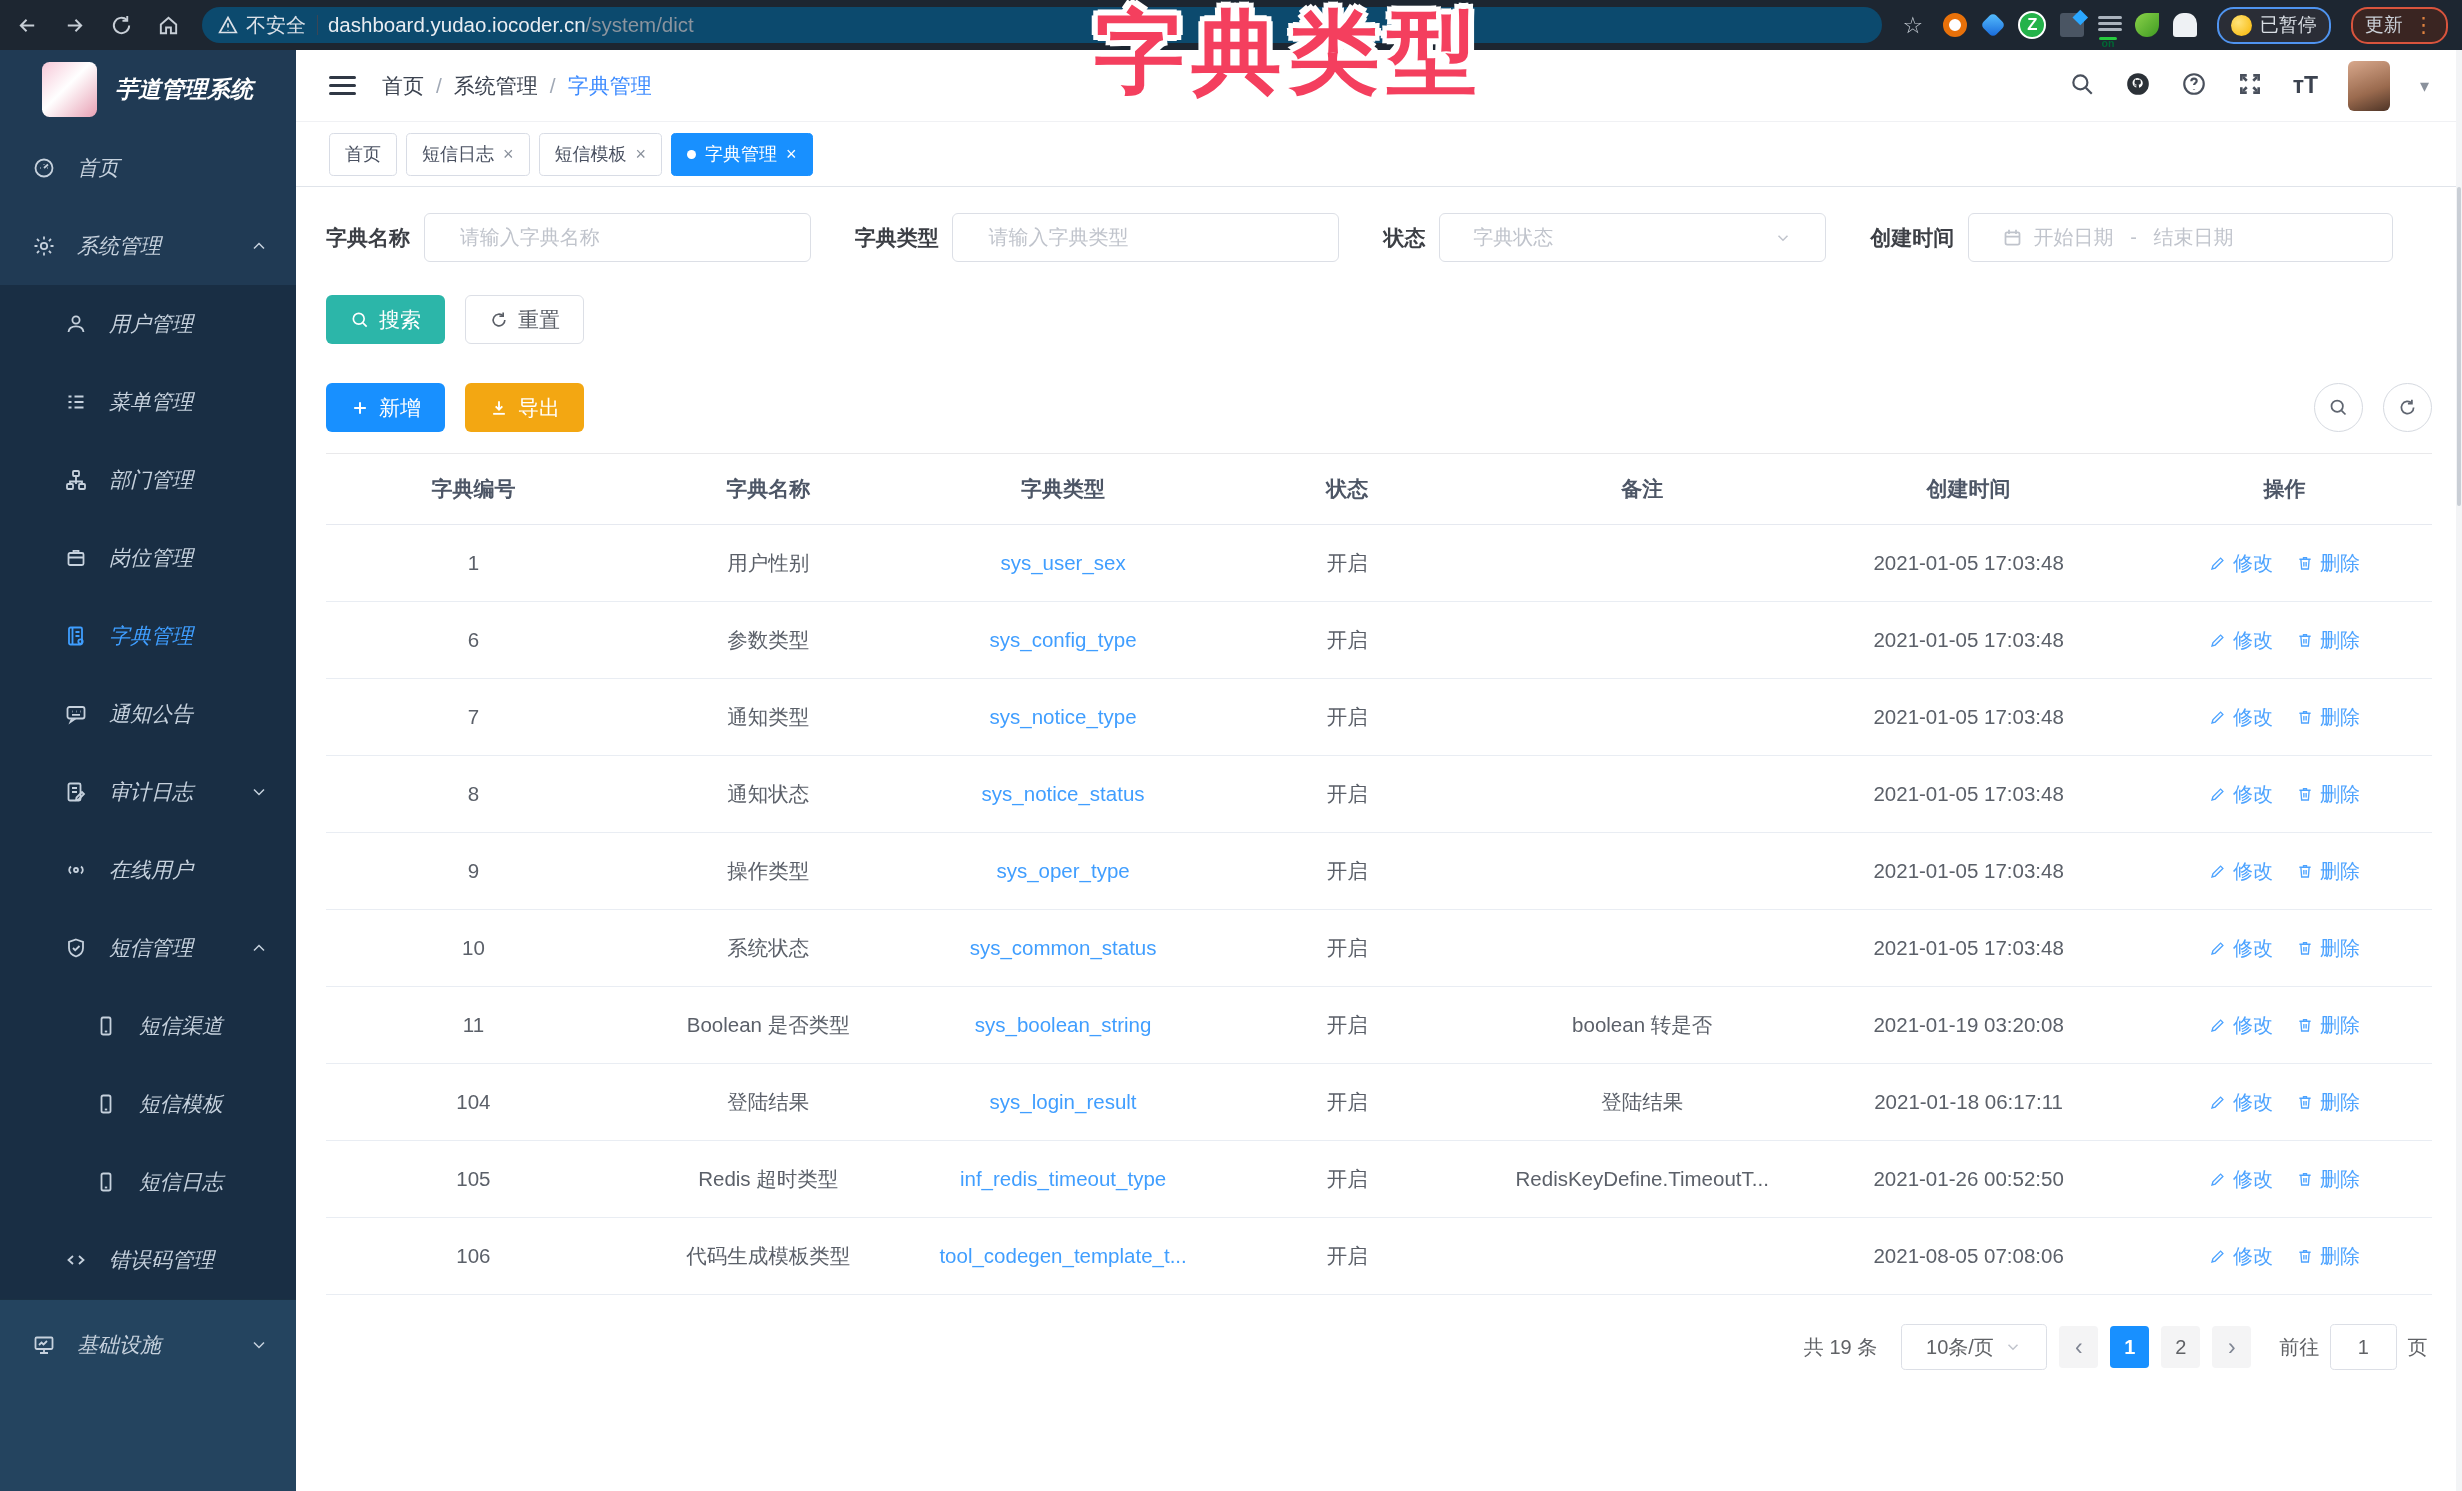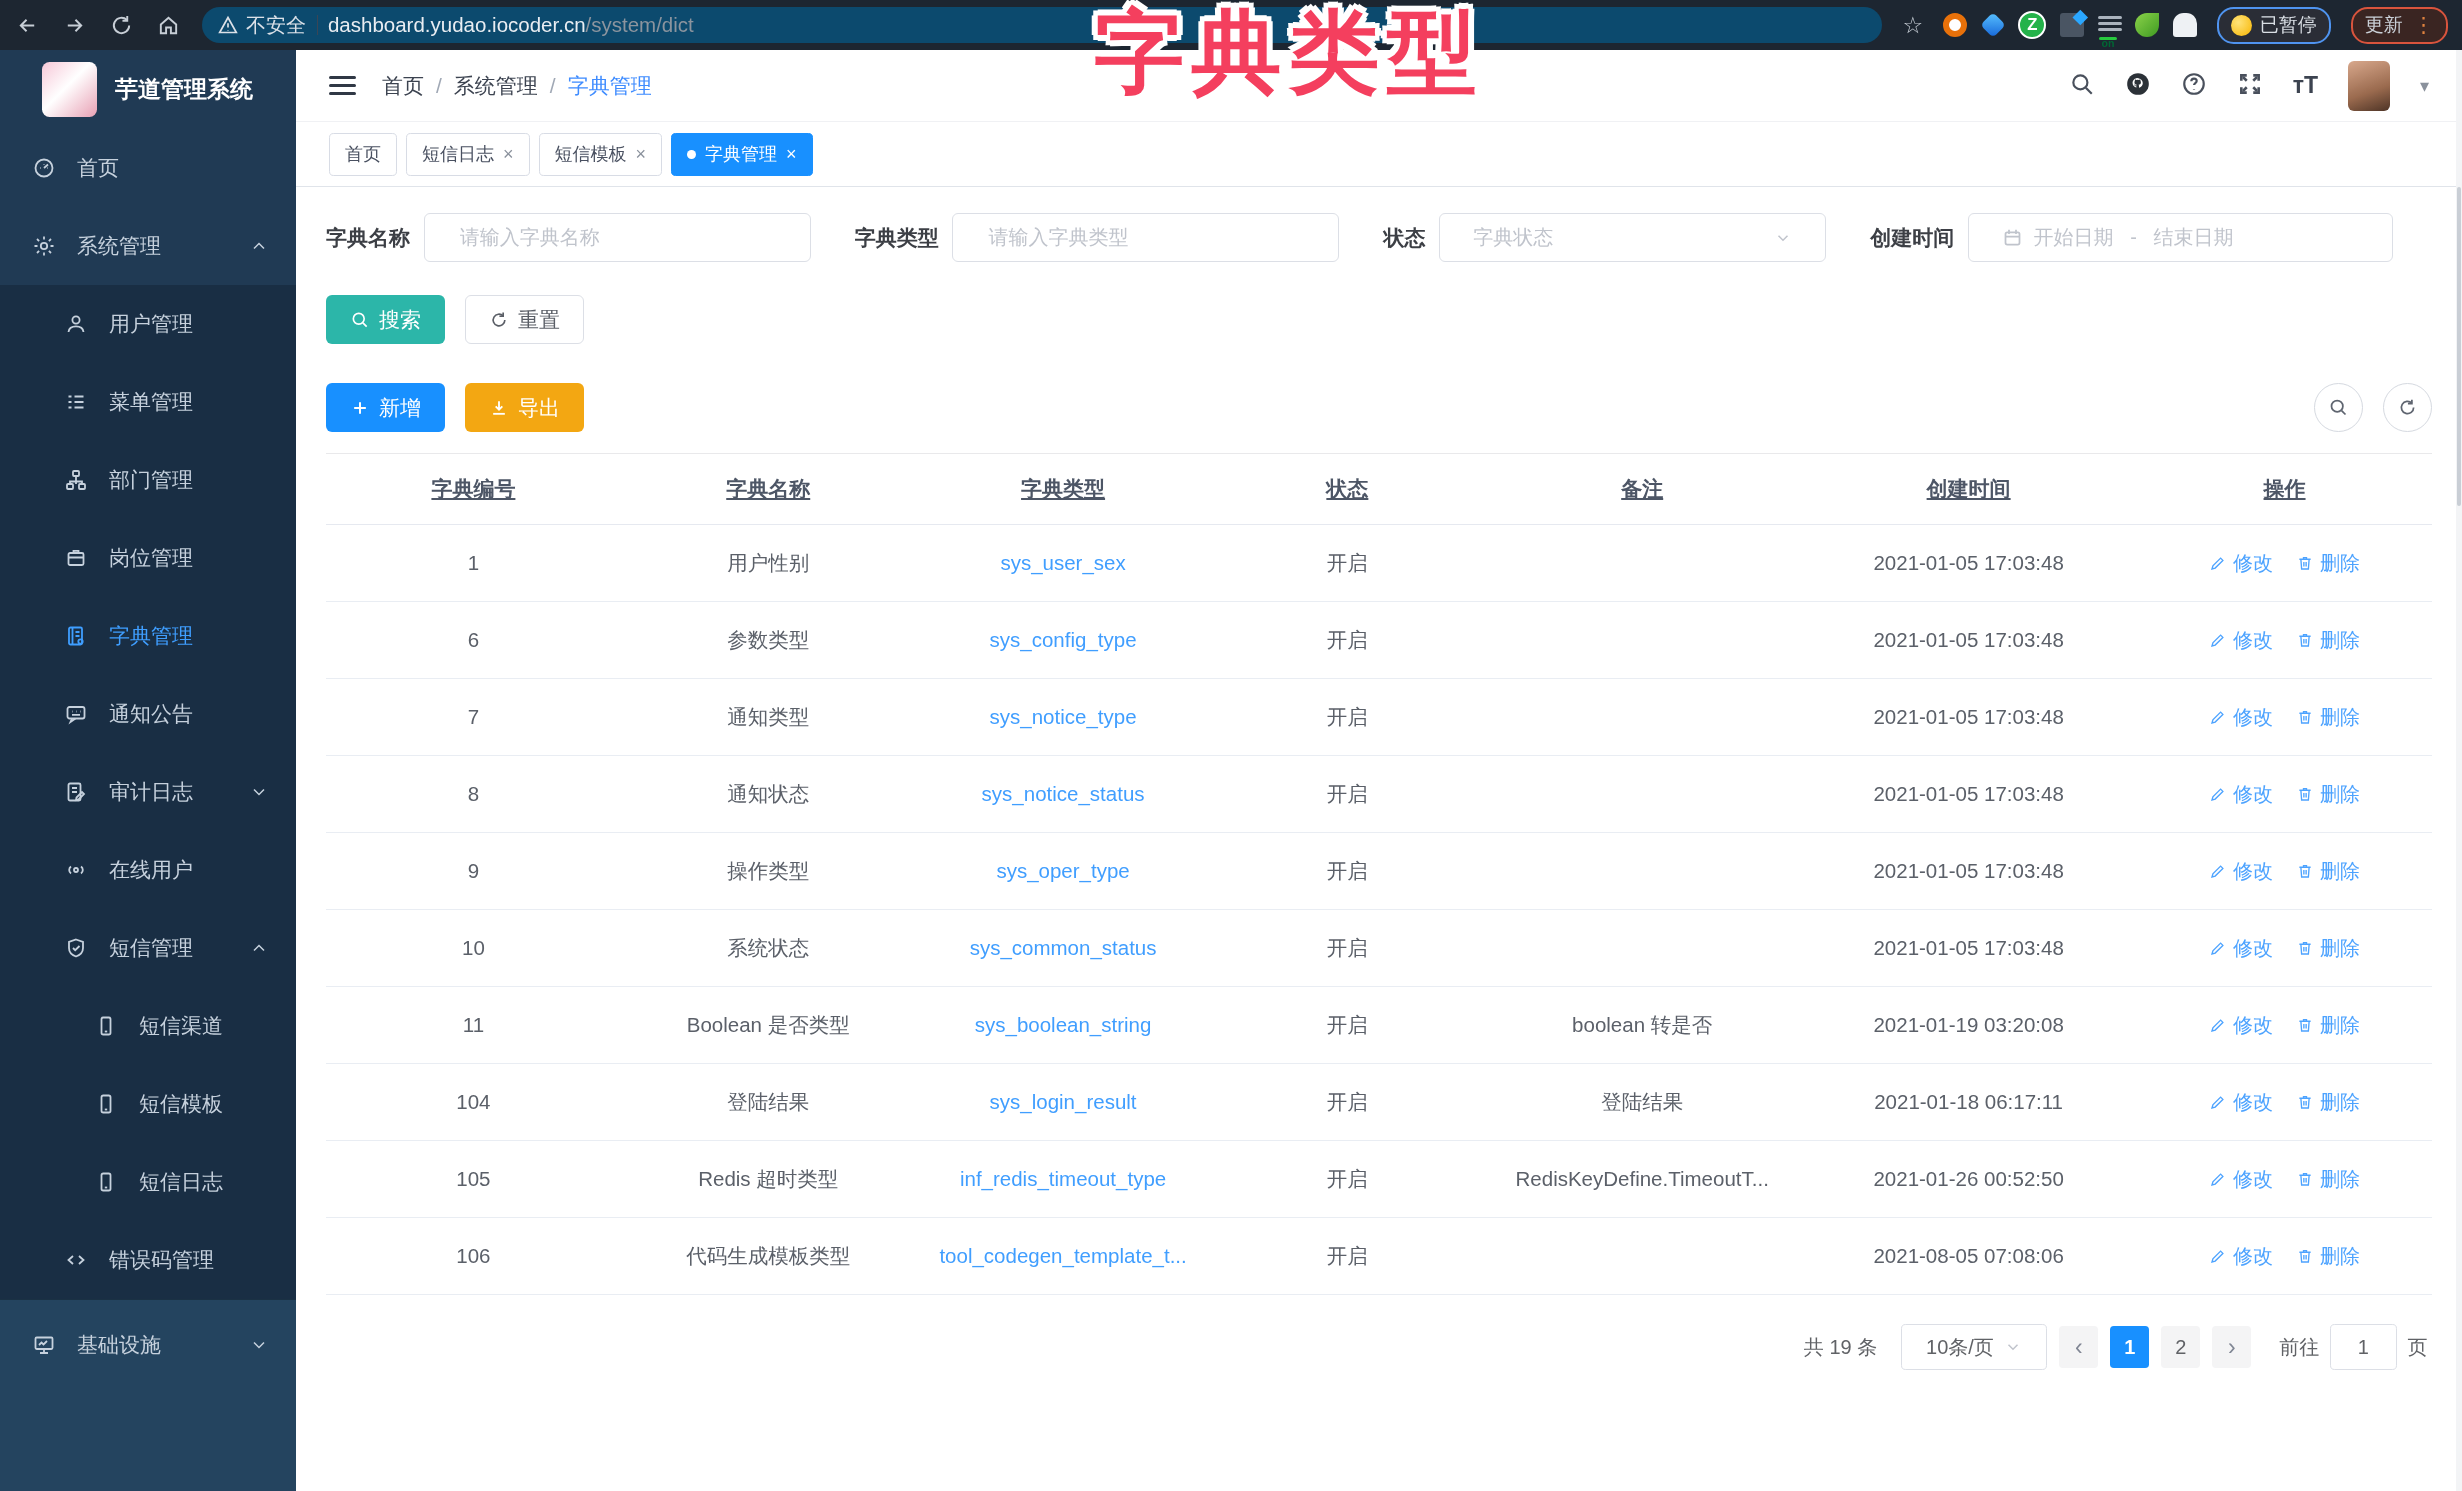--- a/index.html
+++ b/index.html
@@ -37,21 +37,21 @@
   .pill.update .kebab{color:#e0823f;font-size:21px;letter-spacing:0;}
   
   .watermark{
     position:absolute;left:1094px;top:-7.6px;z-index:9;
     font-size:90px;font-weight:700;letter-spacing:7.6px;color:#f43f5e;
     text-shadow:-4.6px -4.6px 0 #fff,4.6px -4.6px 0 #fff,-4.6px 4.6px 0 #fff,4.6px 4.6px 0 #fff,-6px 0 0 #fff,6px 0 0 #fff,0 -6px 0 #fff,0 6px 0 #fff;
     pointer-events:none;white-space:nowrap;
   }
   
   .app{position:absolute;top:50px;left:0;right:0;bottom:0;display:flex;}
-  .sidebar{width:296px;flex:0 0 296px;background:#203a54;display:flex;flex-direction:column;overflow:hidden;}
+  .sidebar{width:296px;flex:0 0 296px;background:#203a54;display:flex;flex-direction:column;overflow:hidden;font-style:italic;}
   .logo-row{height:79px;display:flex;align-items:center;gap:18px;padding-left:42px;flex:0 0 auto;}
   .logo-img{width:55px;height:55px;border-radius:7.6px;background:linear-gradient(135deg,#f7c8d8 0%,#fff 45%,#e8a0b4 100%);}
   .logo-title{color:#fff;font-size:23px;font-weight:700;}
   .menu{display:flex;flex-direction:column;}
   .menu-item{height:78px;display:flex;align-items:center;gap:21px;color:#c6d1dd;font-size:21px;cursor:pointer;flex:0 0 auto;}
   .menu-item .mi-icon{display:flex;align-items:center;}
   .menu-item .mi-icon svg{width:24px;height:24px;}
   .menu-item.lvl0{padding-left:32px;}
   .menu-item.lvl1{padding-left:64px;background:#192e44;}
   .menu-item.lvl2{padding-left:94px;background:#192e44;}
@@ -104,21 +104,21 @@
   .btn svg{width:20px;height:20px;}
   .btn.search{background:#2cb6a9;color:#fff;}
   .btn.reset{background:#fff;border-color:#dcdfe6;color:#5a5e66;}
   .btn.add{background:#1890ff;color:#fff;}
   .btn.export{background:#f3a712;color:#fff;}
   .round-btns{margin-left:auto;display:flex;gap:20px;}
   .rbtn{width:47px;height:47px;border-radius:50%;border:0.8px solid #d5d9e0;display:flex;align-items:center;justify-content:center;color:#5f6570;cursor:pointer;background:#fff;}
   .rbtn svg{width:21px;height:21px;}
   
   table.tbl{width:100%;border-collapse:collapse;margin-top:21px;table-layout:fixed;}
-  .tbl th{height:68px;font-size:21px;font-weight:700;color:#4d5666;border-top:0.8px solid #e9e9eb;border-bottom:0.8px solid #e6e9f0;text-align:center;text-decoration:underline;}
+  .tbl th{height:68px;font-size:21px;font-weight:700;color:#4d5666;border-top:0.8px solid #e9e9eb;border-bottom:0.8px solid #e6e9f0;text-align:center;}
   .tbl td{height:74px;font-size:20.5px;color:#5b6069;border-bottom:0.8px solid #e9edf3;text-align:center;white-space:nowrap;overflow:hidden;text-overflow:ellipsis;}
   .tbl td.link{color:#409eff;cursor:pointer;}
   .ops{display:flex;align-items:center;justify-content:center;gap:23px;}
   .op{display:flex;align-items:center;gap:6px;color:#4da3ff;font-size:20px;cursor:pointer;}
   .op svg{width:18px;height:18px;}
   
   .pager-row{display:flex;align-items:center;justify-content:flex-end;gap:12px;margin-top:29px;font-size:20px;color:#606266;padding-right:4.6px;}
   .pg-total{margin-right:12px;}
   .pg-size{width:144px;height:44px;border:0.8px solid #dcdfe6;border-radius:4.6px;display:flex;align-items:center;justify-content:center;gap:10.6px;color:#606266;cursor:pointer;}
   .pg-btn{min-width:39px;height:42px;border-radius:3.8px;background:#f4f4f5;display:flex;align-items:center;justify-content:center;color:#606266;cursor:pointer;font-size:20px;}

